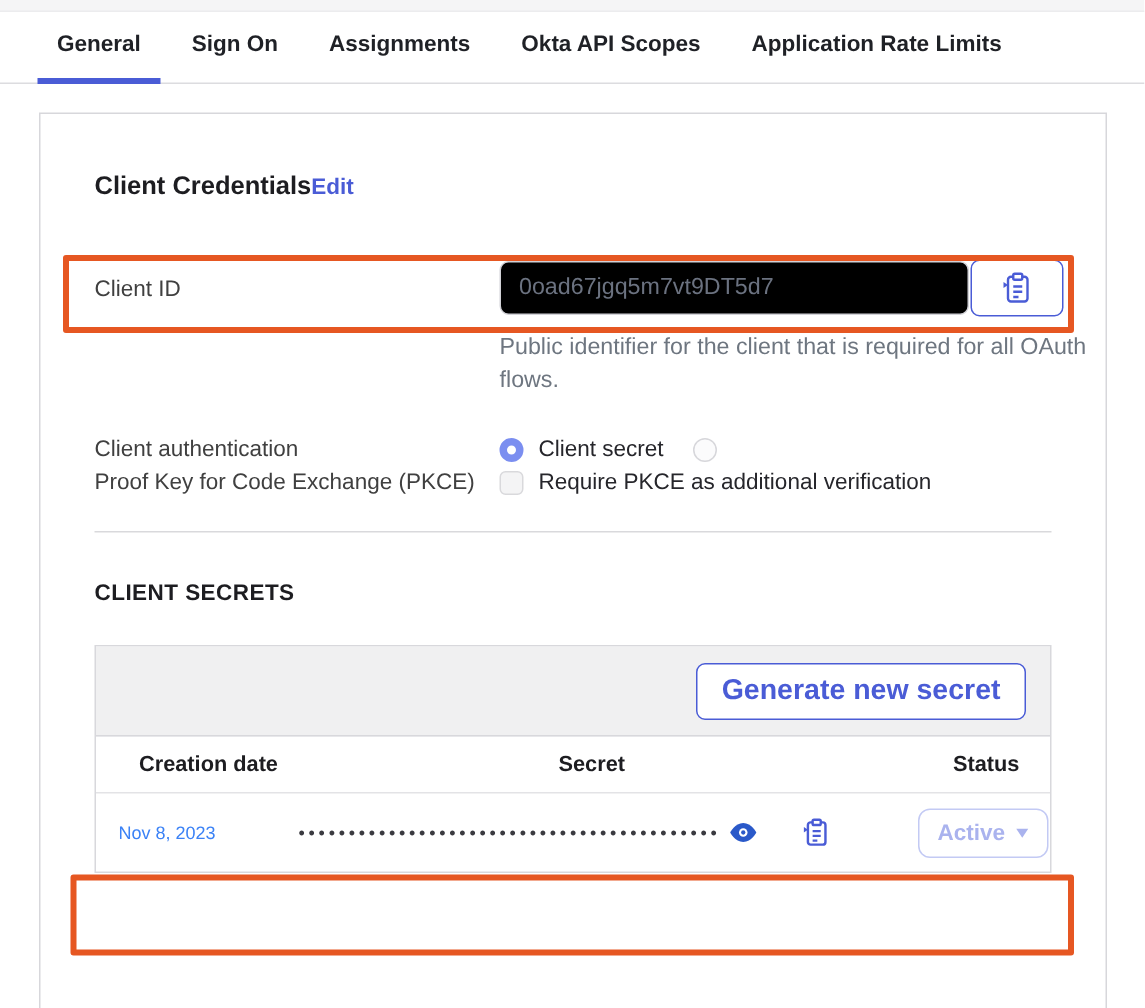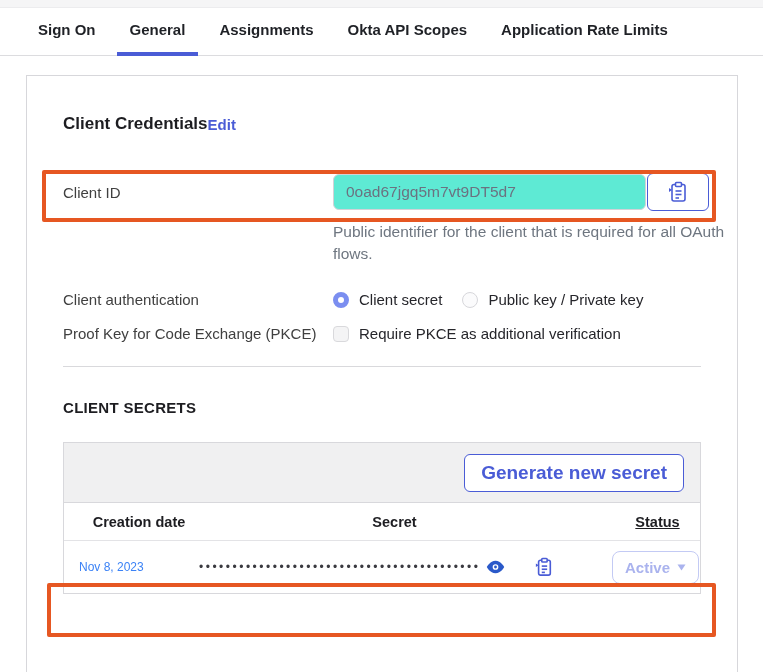--- a/index.html
+++ b/index.html
@@ -36,62 +36,62 @@
   }
 
   .section-header { display: flex; align-items: center; }
   .section-title { font-size: 17px; font-weight: 700; color: #1d1d21; }
   .edit-link { font-size: 15px; font-weight: 700; color: #4a5cd6; cursor: pointer; text-decoration: none; }
 
   .field-row { display: flex; align-items: center; margin-top: 39px; }
   .field-label { width: 270px; font-size: 15px; color: #404040; flex-shrink: 0; }
   .idgroup { display: flex; align-items: center; }
   .id-input {
-    width: 313px; height: 36px; background: #5eead4;
+    width: 313px; height: 36px; background: #000000;
     border: 1px solid #d2d2d7; border-radius: 6px;
     padding: 0 12px; font-size: 15.5px; color: #6b7280;
     font-family: "Liberation Sans", sans-serif;
   }
   .copy-btn {
     width: 62px; height: 38px; margin-left: 1px;
     background: #fff; border: 1px solid #4a5cd6; border-radius: 6px;
     display: flex; align-items: center; justify-content: center; cursor: pointer;
   }
   .helper {
     margin-left: 270px; margin-top: 10px; width: 420px;
     font-size: 15.5px; line-height: 22px; color: #6e7680;
   }
 
   .auth-row { display: flex; margin-top: 26px; }
   .options { display: flex; flex-direction: row; gap: 20px; }
   .option { display: flex; align-items: center; gap: 10px; font-size: 15px; color: #26262b; cursor: pointer; }
   .radio { width: 16px; height: 16px; border-radius: 50%; background: #fbfbfc; border: 1px solid #d7d7db; flex-shrink: 0; }
   .radio.selected { border: 5px solid #7b8ef0; background: #fff; }
   .checkbox { width: 16px; height: 16px; border-radius: 4px; background: #f4f4f5; border: 1px solid #d9d9dc; flex-shrink: 0; }
-  .pkce-row { display: flex; align-items: center; margin-top: 17px; }
+  .pkce-row { display: flex; align-items: center; margin-top: 5px; }
 
   .divider { border: none; border-top: 1px solid #d9d9dc; margin-top: 24px; }
 
   .secrets-title { margin-top: 32px; font-size: 15px; font-weight: 700; letter-spacing: 0.3px; color: #1d1d21; }
 
   .table { margin-top: 26px; border: 1px solid #d8d8dc; width: 638px; }
   .table-band {
     height: 60px; background: #f0f0f1; border-bottom: 1px solid #d8d8dc;
     display: flex; align-items: center; justify-content: flex-end; padding-right: 16px;
   }
   .generate-btn {
     background: #fff; border: 1px solid #4a5cd6; border-radius: 6px;
     color: #4a5cd6; font-weight: 700; font-size: 19px;
     padding: 7px 16px; cursor: pointer; font-family: "Liberation Sans", sans-serif;
   }
   .thead { display: flex; align-items: center; height: 38px; padding-left: 15px; border-bottom: 1px solid #e3e3e6; text-align: center; }
   .th { font-size: 14.5px; font-weight: 700; color: #1d1d21; }
   .th.c1 { width: 120px; }
   .th.c2 { flex: 1; }
-  .th.c3 { width: 110px; padding-left: 25px; text-decoration: underline; }
+  .th.c3 { width: 110px; padding-left: 25px; }
   .trow { display: flex; align-items: center; height: 52px; padding-left: 15px; }
   .td.c1 { width: 120px; font-size: 12px; color: #3b82f6; }
   .td.c2 { flex: 1; display: flex; align-items: center; }
   .dots { font-size: 12px; letter-spacing: 2.5px; color: #3a3a40; white-space: nowrap; }
   .icon-btn { background: none; border: none; cursor: pointer; display: flex; align-items: center; padding: 2px; }
   .eye-btn { margin-left: 4px; }
   .clip-btn { margin-left: 26px; }
   .td.c3 { width: 110px; padding-left: 22px; }
   .status-btn {
     background: #fff; border: 1px solid #c3caf4; border-radius: 8px;
@@ -104,22 +104,22 @@
   .hl { position: absolute; border: 4px solid #e65722; border-radius: 2px; pointer-events: none; z-index: 5; }
   .hl1 { left: 42px; top: 170px; width: 674px; height: 52px; }
   .hl2 { left: 47px; top: 583px; width: 669px; height: 54px; }
 </style>
 </head>
 <body>
 
 <div class="top-strip"></div>
 
 <div class="tabbar">
+  <div class="tab active">General</div>
   <div class="tab">Sign On</div>
-  <div class="tab active">General</div>
   <div class="tab">Assignments</div>
   <div class="tab">Okta API Scopes</div>
   <div class="tab">Application Rate Limits</div>
 </div>
 
 <div class="card">
 
   <div class="section-header">
     <div class="section-title">Client Credentials</div>
     <a class="edit-link">Edit</a>
@@ -148,21 +148,20 @@
 
   <div class="auth-row">
     <div class="field-label">Client authentication</div>
     <div class="options">
       <div class="option">
         <span class="radio selected"></span>
         <span>Client secret</span>
       </div>
       <div class="option">
         <span class="radio"></span>
-        <span>Public key / Private key</span>
       </div>
     </div>
   </div>
 
   <div class="pkce-row">
     <div class="field-label">Proof Key for Code Exchange (PKCE)</div>
     <div class="option">
       <span class="checkbox"></span>
       <span>Require PKCE as additional verification</span>
     </div>

